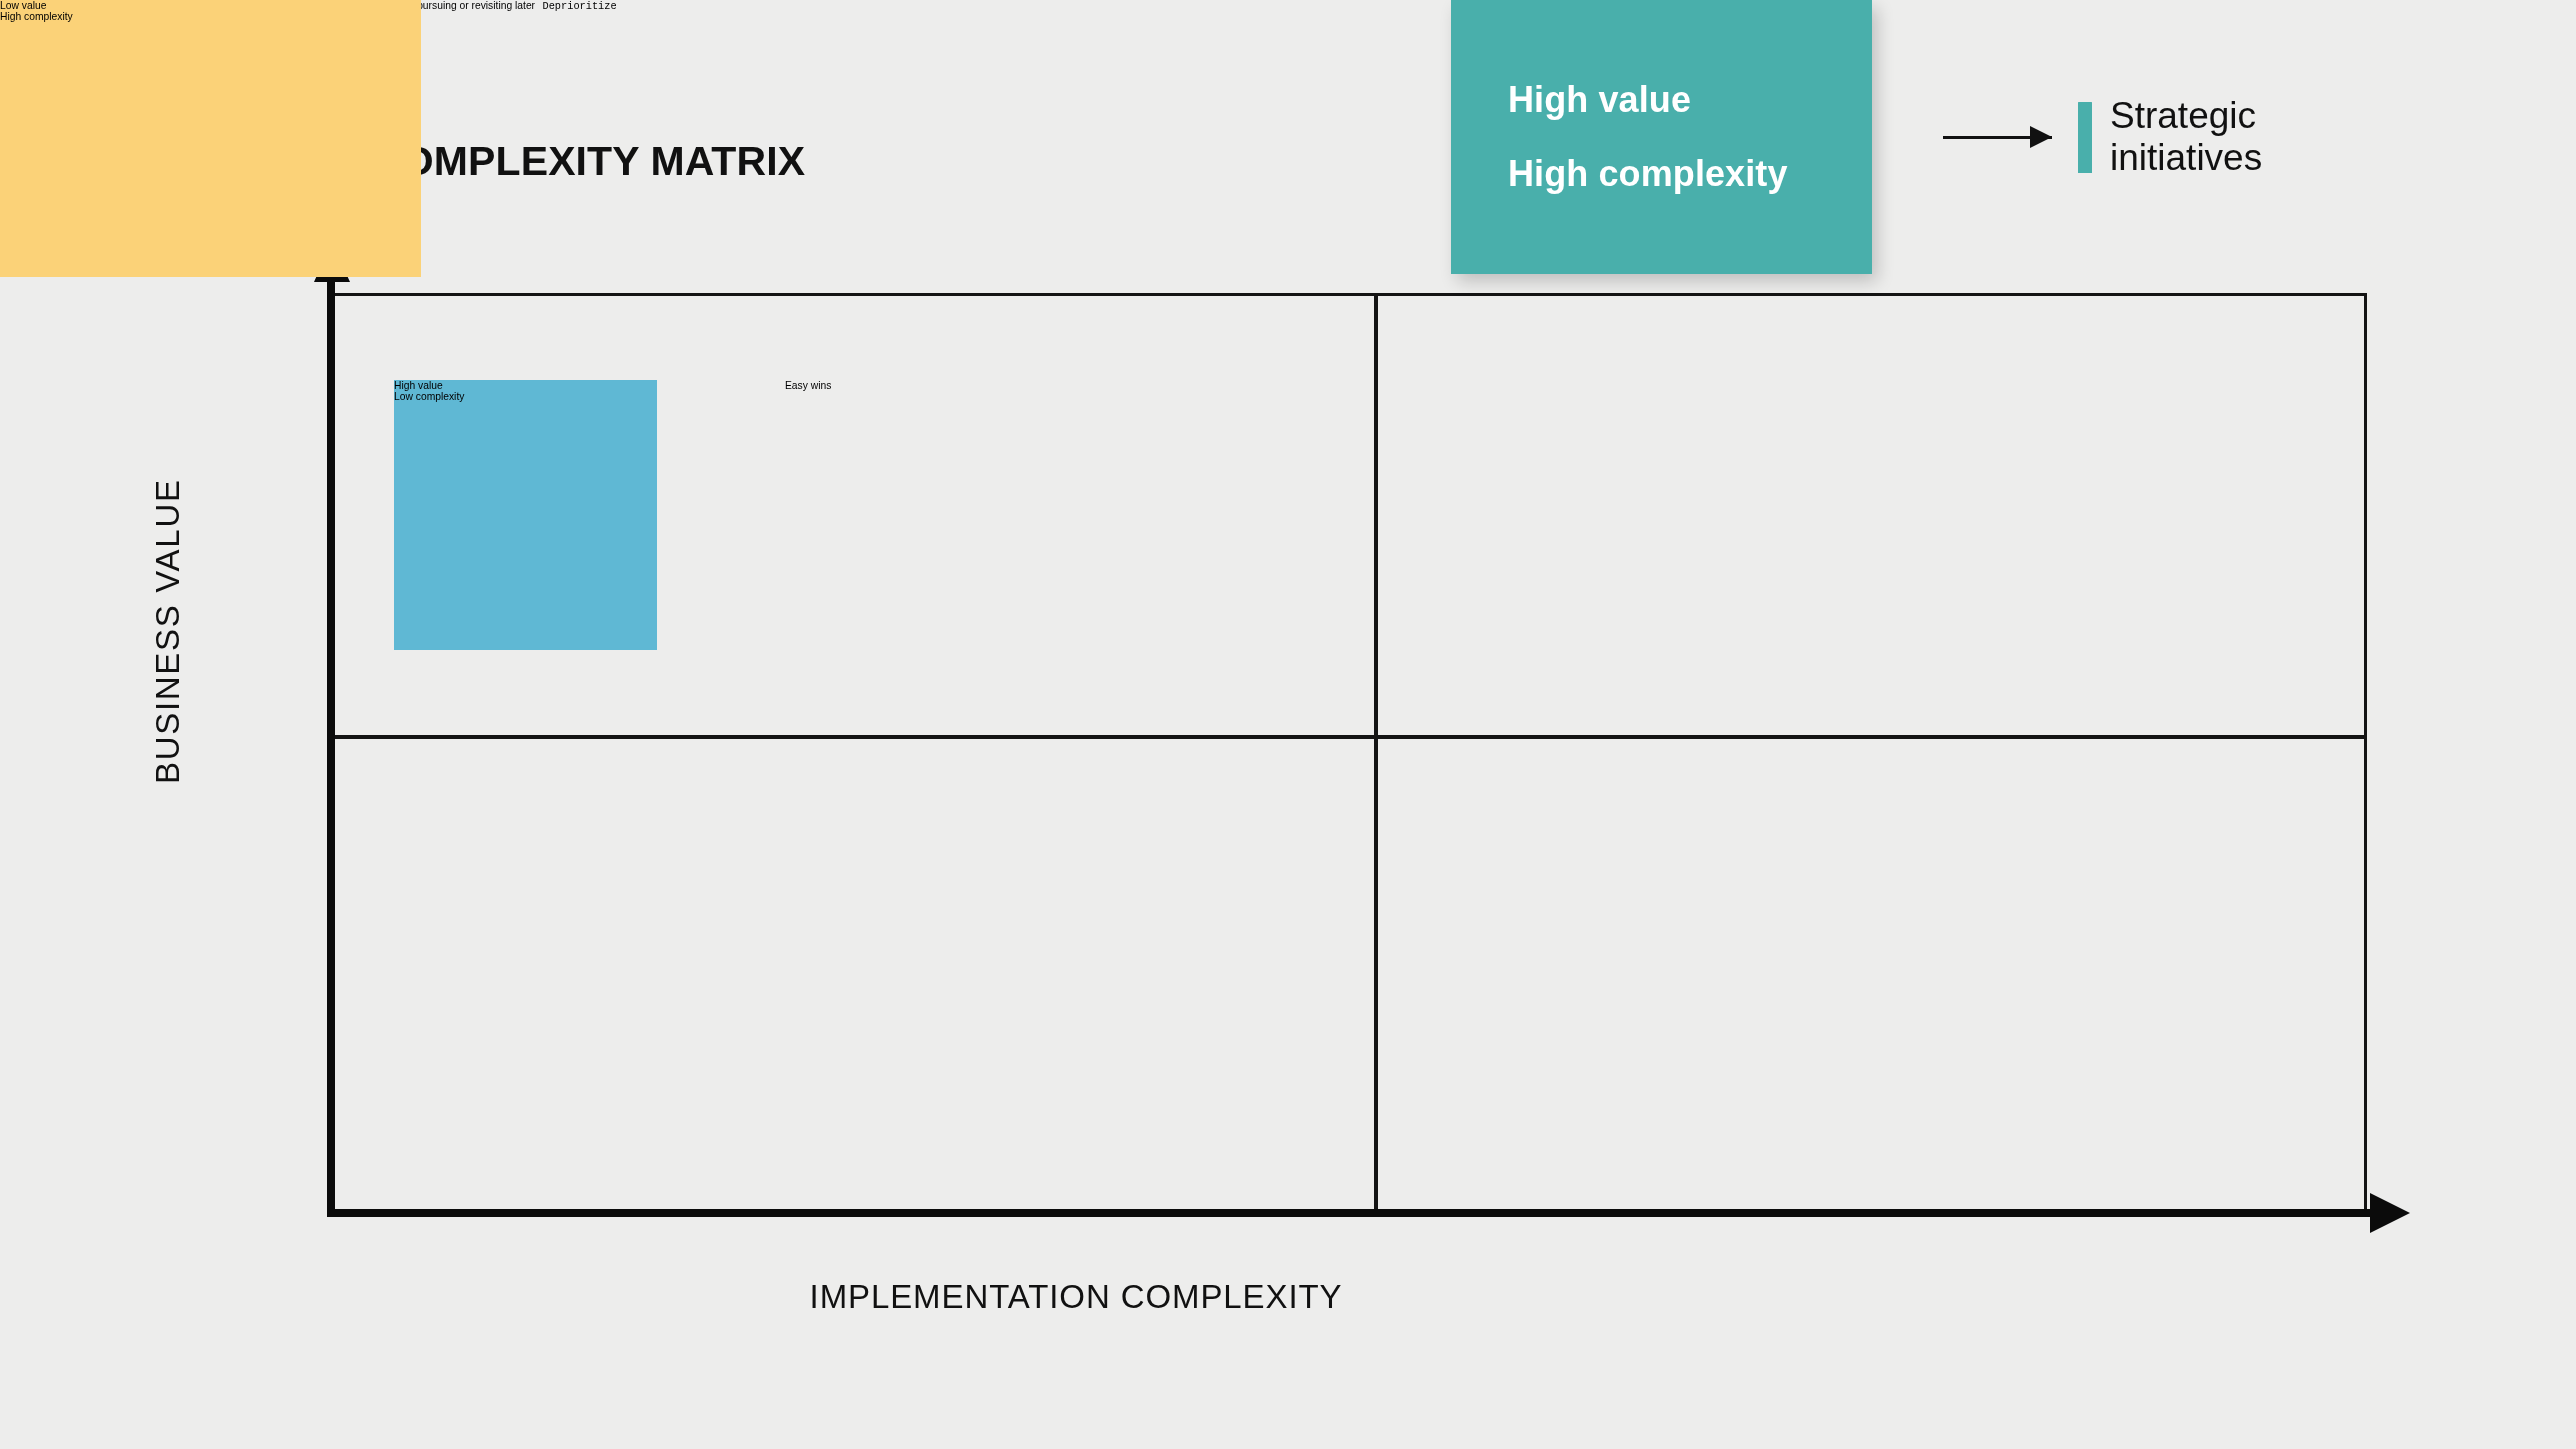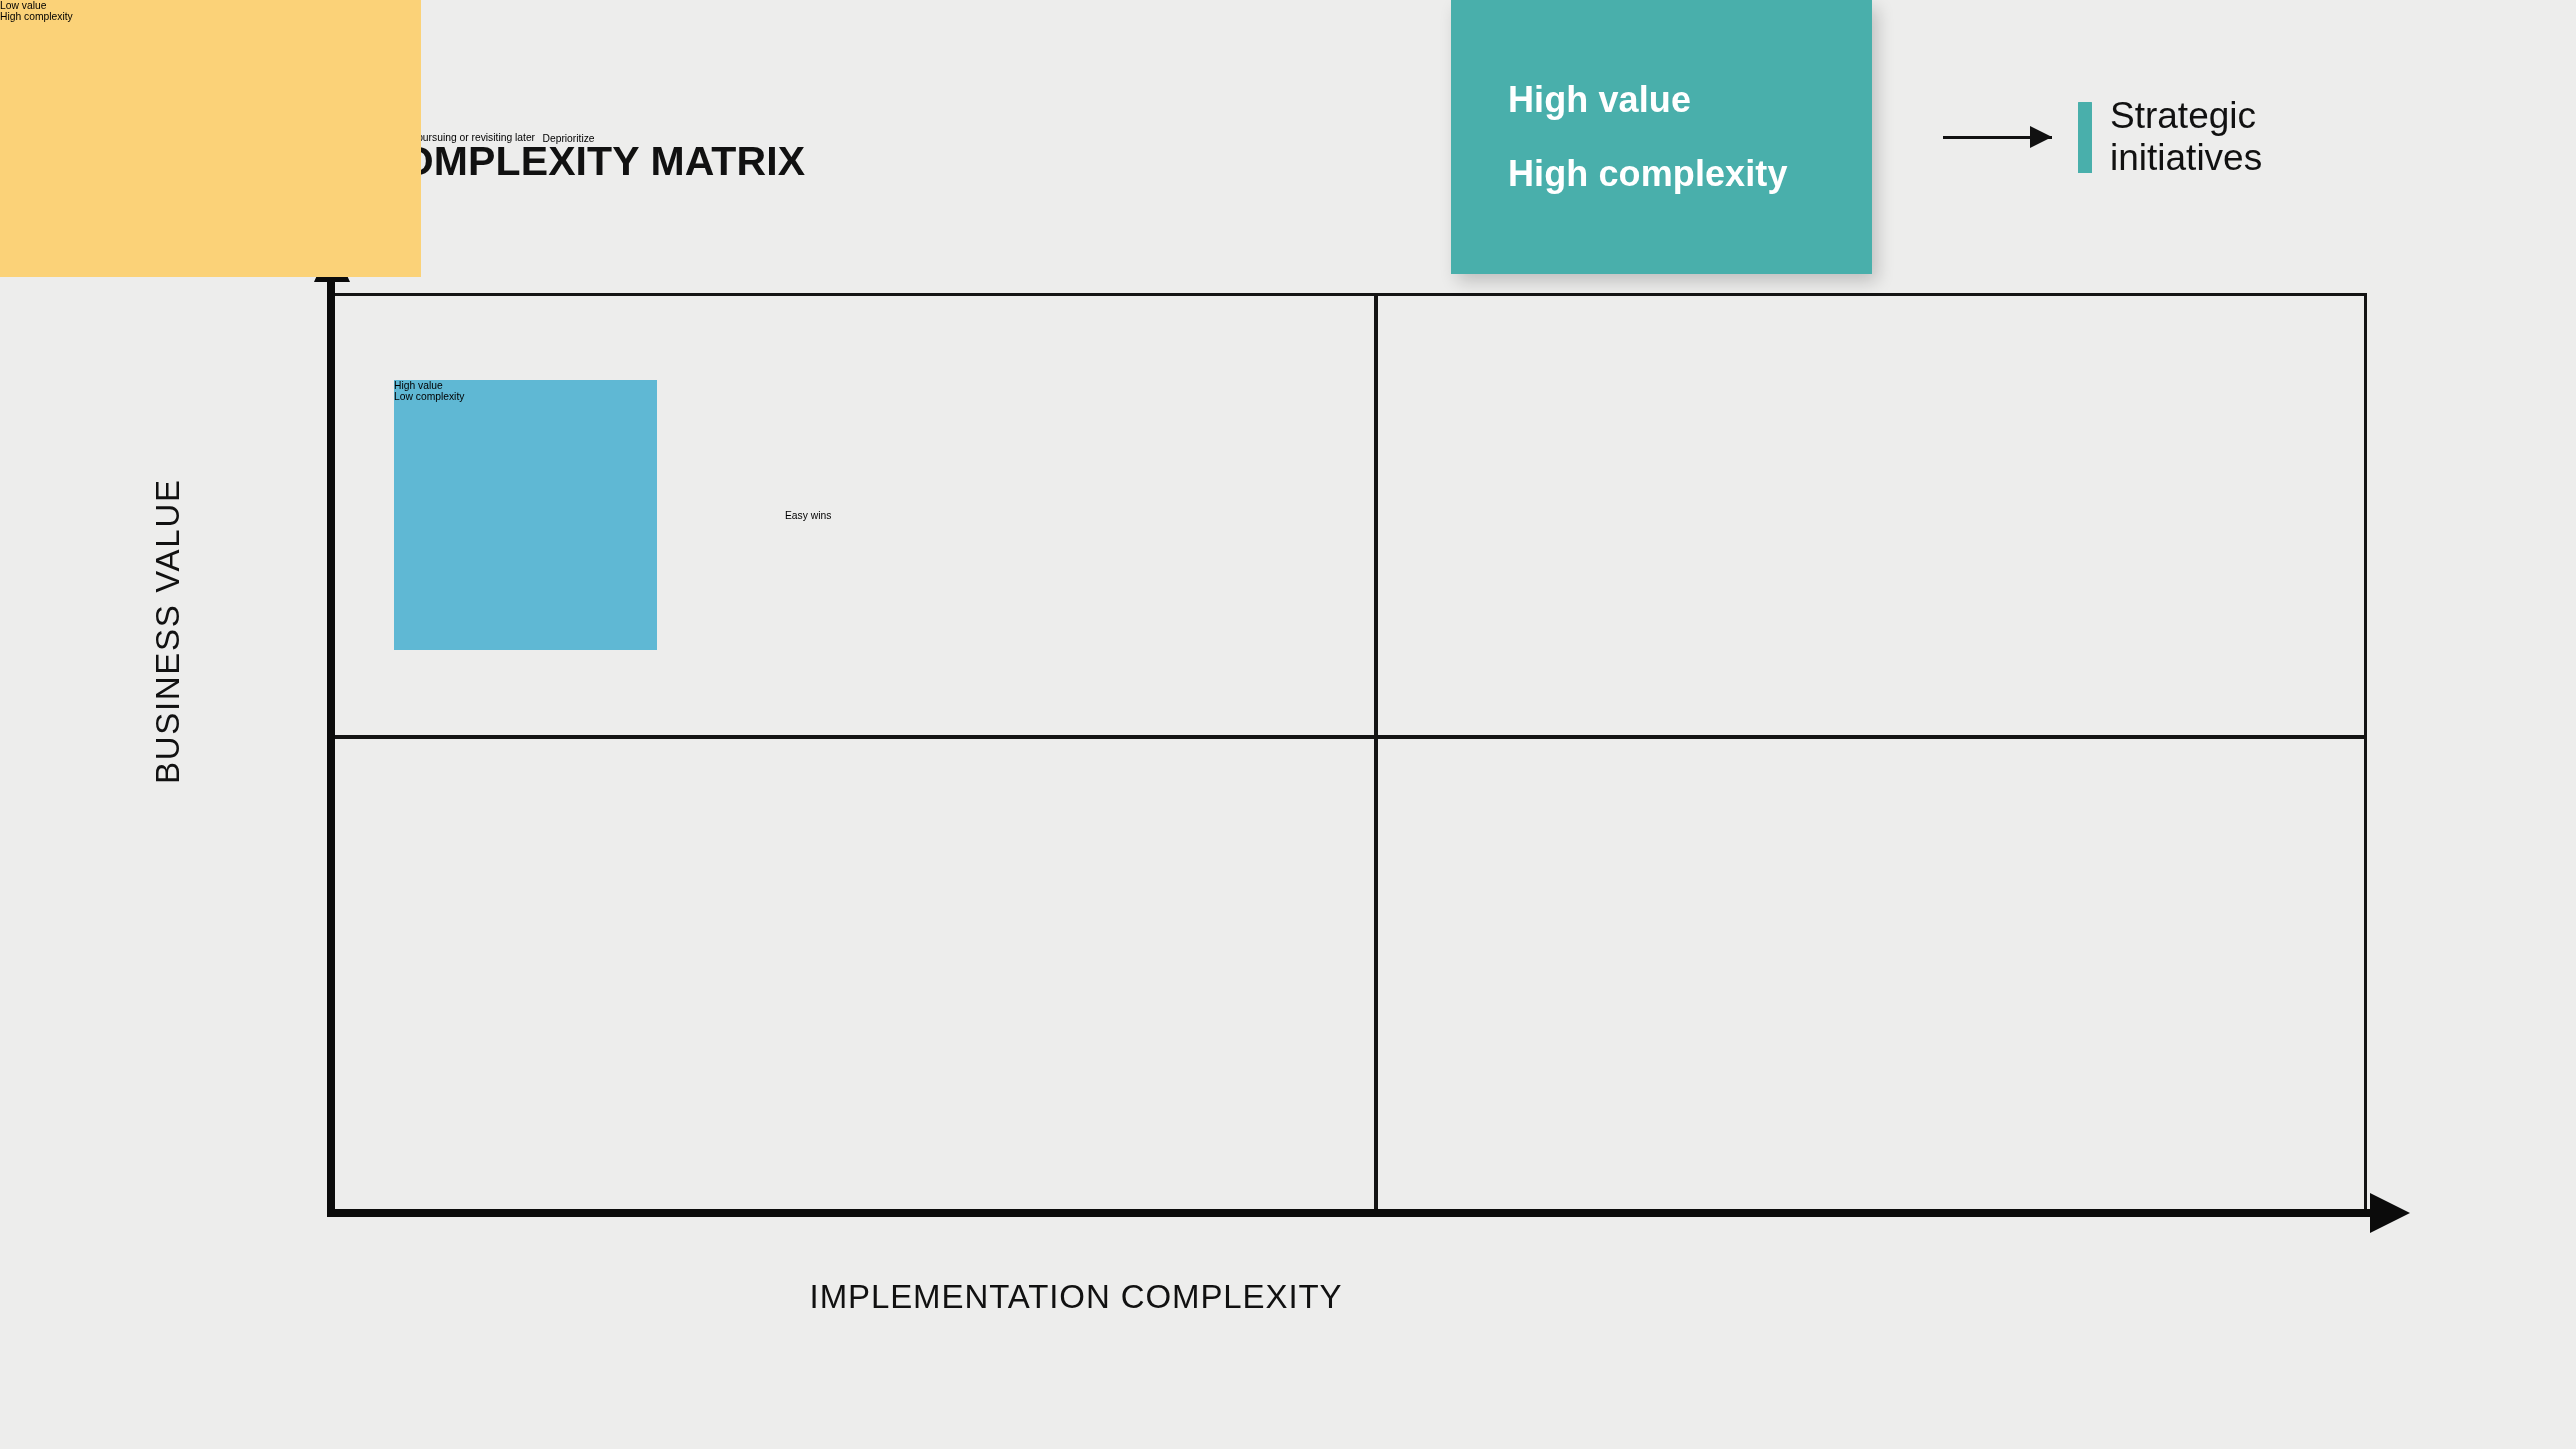--- a/index.html
+++ b/index.html
@@ -52,21 +52,21 @@
   }
   #axis-x-arrow {
     position:absolute; left:2370px; top:1193px;
     width:0; height:0;
     border-top:20px solid transparent;
     border-bottom:20px solid transparent;
     border-left:40px solid #0B0B0B;
   }
 
   
-  .cell { position:absolute; display:flex; align-items:center; }
+  .cell { position:absolute; display:flex; }
   #cell-tl { left:394px;  top:380px;  }
   #cell-tr { left:1451px; top":0; top:377px; }
   #cell-bl { left:394px;  top:837px; }
   #cell-br { left:1451px; top:835px; }
 
   .swatch {
     position:relative;
     display:flex; flex-direction:column; justify-content:center;
     box-shadow:6.4px 7.7px 16.7px rgba(0,0,0,0.20);
   }
@@ -171,20 +171,20 @@
   <div class="cell" id="cell-br">
     <div class="swatch" style="width:421px;height:277px;background:#FBD278;">
       <div class="line l1">Low value</div>
       <div class="line l2">High complexity</div>
     </div>
     <div class="connector">
       <span class="arrow" style="width:109px;height:26px;margin-left:71px;">
         <span class="shaft"></span><span class="head"></span>
       </span>
       <span class="marker-bar" style="height:67px;background:#FBD278;margin-left:26px;"></span>
-      <span class="outcome" style="margin-left:24.5px;">Deprioritize</span>
+      <span class="outcome" style="margin-left:24.5px;font-family:Liberation Mono, monospace;">Deprioritize</span>
     </div>
   </div>
 
   <div id="watermark">REFORGE</div>
 
 </div>
 
 
 </body></html>

